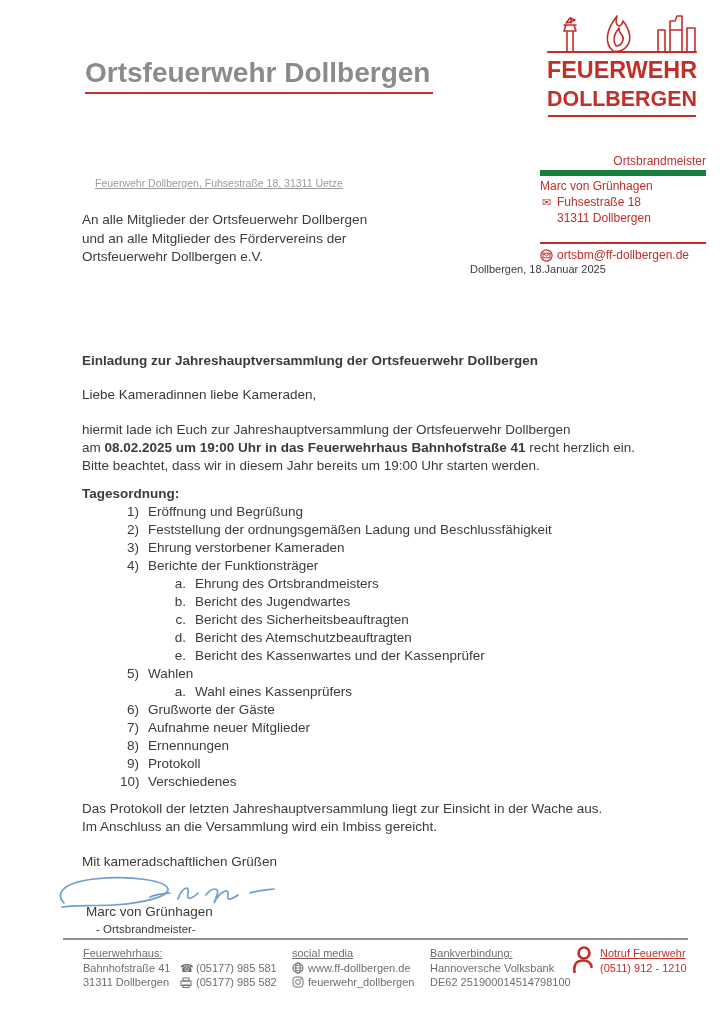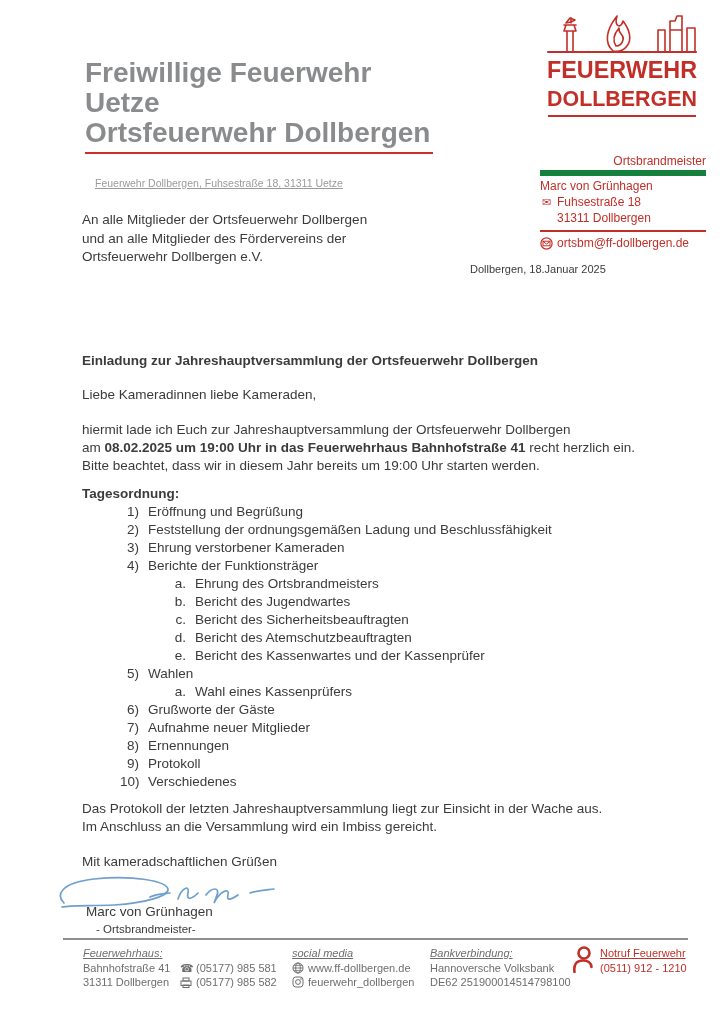--- a/index.html
+++ b/index.html
@@ -24,21 +24,21 @@
     position:absolute;left:95px;top:177px;
     font-size:10.5px;color:#9b9b9b;text-decoration:underline;
   }
   .contact-block{
     position:absolute;left:540px;top:153px;width:166px;
     color:#c22f28;font-size:12px;line-height:16px;
   }
   .contact-role{text-align:right;border-bottom:6px solid #15803d;padding-bottom:1px;margin-bottom:2px;}
   .contact-row{display:flex;align-items:center;gap:4px;}
   .contact-indent{padding-left:17px;}
-  .contact-div{border-top:2px solid #c22f28;margin-top:4px;padding-top:3px;text-align:center;}
+  .contact-div{border-top:2px solid #c22f28;margin-top:16px;padding-top:3px;text-align:center;}
   .mini-icon{display:inline-block;width:13px;flex:0 0 13px;text-align:center;font-size:11px;}
   
   .recipient{position:absolute;left:82px;top:211px;font-size:13.5px;line-height:18.5px;}
   .date-line{position:absolute;left:470px;top:263px;width:220px;text-align:left;font-size:11px;}
   
   .letter-body{position:absolute;left:82px;top:352px;width:580px;font-size:13.5px;line-height:18px;}
   .subject{font-weight:bold;margin-bottom:16px;}
   .salutation{margin-bottom:17px;}
   .para{margin-bottom:0;}
   .agenda-title{font-weight:bold;margin-top:10px;}
@@ -54,39 +54,38 @@
   .closing{margin-top:17px;}
   .sig-wrap{position:relative;height:62px;margin-top:2px;}
   .sig-svg{position:absolute;left:-28px;top:0px;}
   .sig-name{position:absolute;left:4px;top:30px;font-size:13.5px;}
   .sig-role{position:absolute;left:14px;top:47px;font-size:11.5px;}
   
   .footer{position:absolute;left:0;top:938px;width:724px;height:70px;
     font-size:11px;line-height:14.5px;color:#6e6e6e;}
   .footer-line{position:absolute;left:63px;top:0;width:625px;border-top:2px solid #8f8f8f;}
   .fcol{position:absolute;top:8px;}
-  .fhead{text-decoration:underline;font-style:italic;}
+  .fhead{text-decoration:underline;}
   .frow{display:flex;align-items:center;gap:3px;white-space:nowrap;}
   .ficon{display:inline-block;width:13px;flex:0 0 13px;text-align:center;}
   .fc1{left:83px;}
   .fc2{left:180px;padding-top:14.5px;}
   .fc3{left:292px;}
   .fc4{left:430px;}
   .fc5{left:572px;color:#c22f28;}
   .fc5 .frow{gap:6px;align-items:flex-start;}
   .notruf-label{text-decoration:underline;}
   svg{display:block;}
 </style>
 </head>
 <body>
 
 <div class="page">
 
   <div class="title-block">
-    <div>Freiwillige Feuerwehr Uetze</div>
     <div>Ortsfeuerwehr Dollbergen</div>
   </div>
 
   <div class="logo">
     <svg width="160" height="114" viewBox="0 0 160 114">
       <g stroke="#c22f28" fill="none" stroke-width="1.6" stroke-linecap="round" stroke-linejoin="round">
 
         <path d="M24 14 l4 -5 l5 2 l-4 2 z"></path>
         <path d="M29 9 v5 M22 16 h12 M24 16 l-2 6 h12 l-2 -6 M25 22 v20 M31 22 v20"></path>
 

